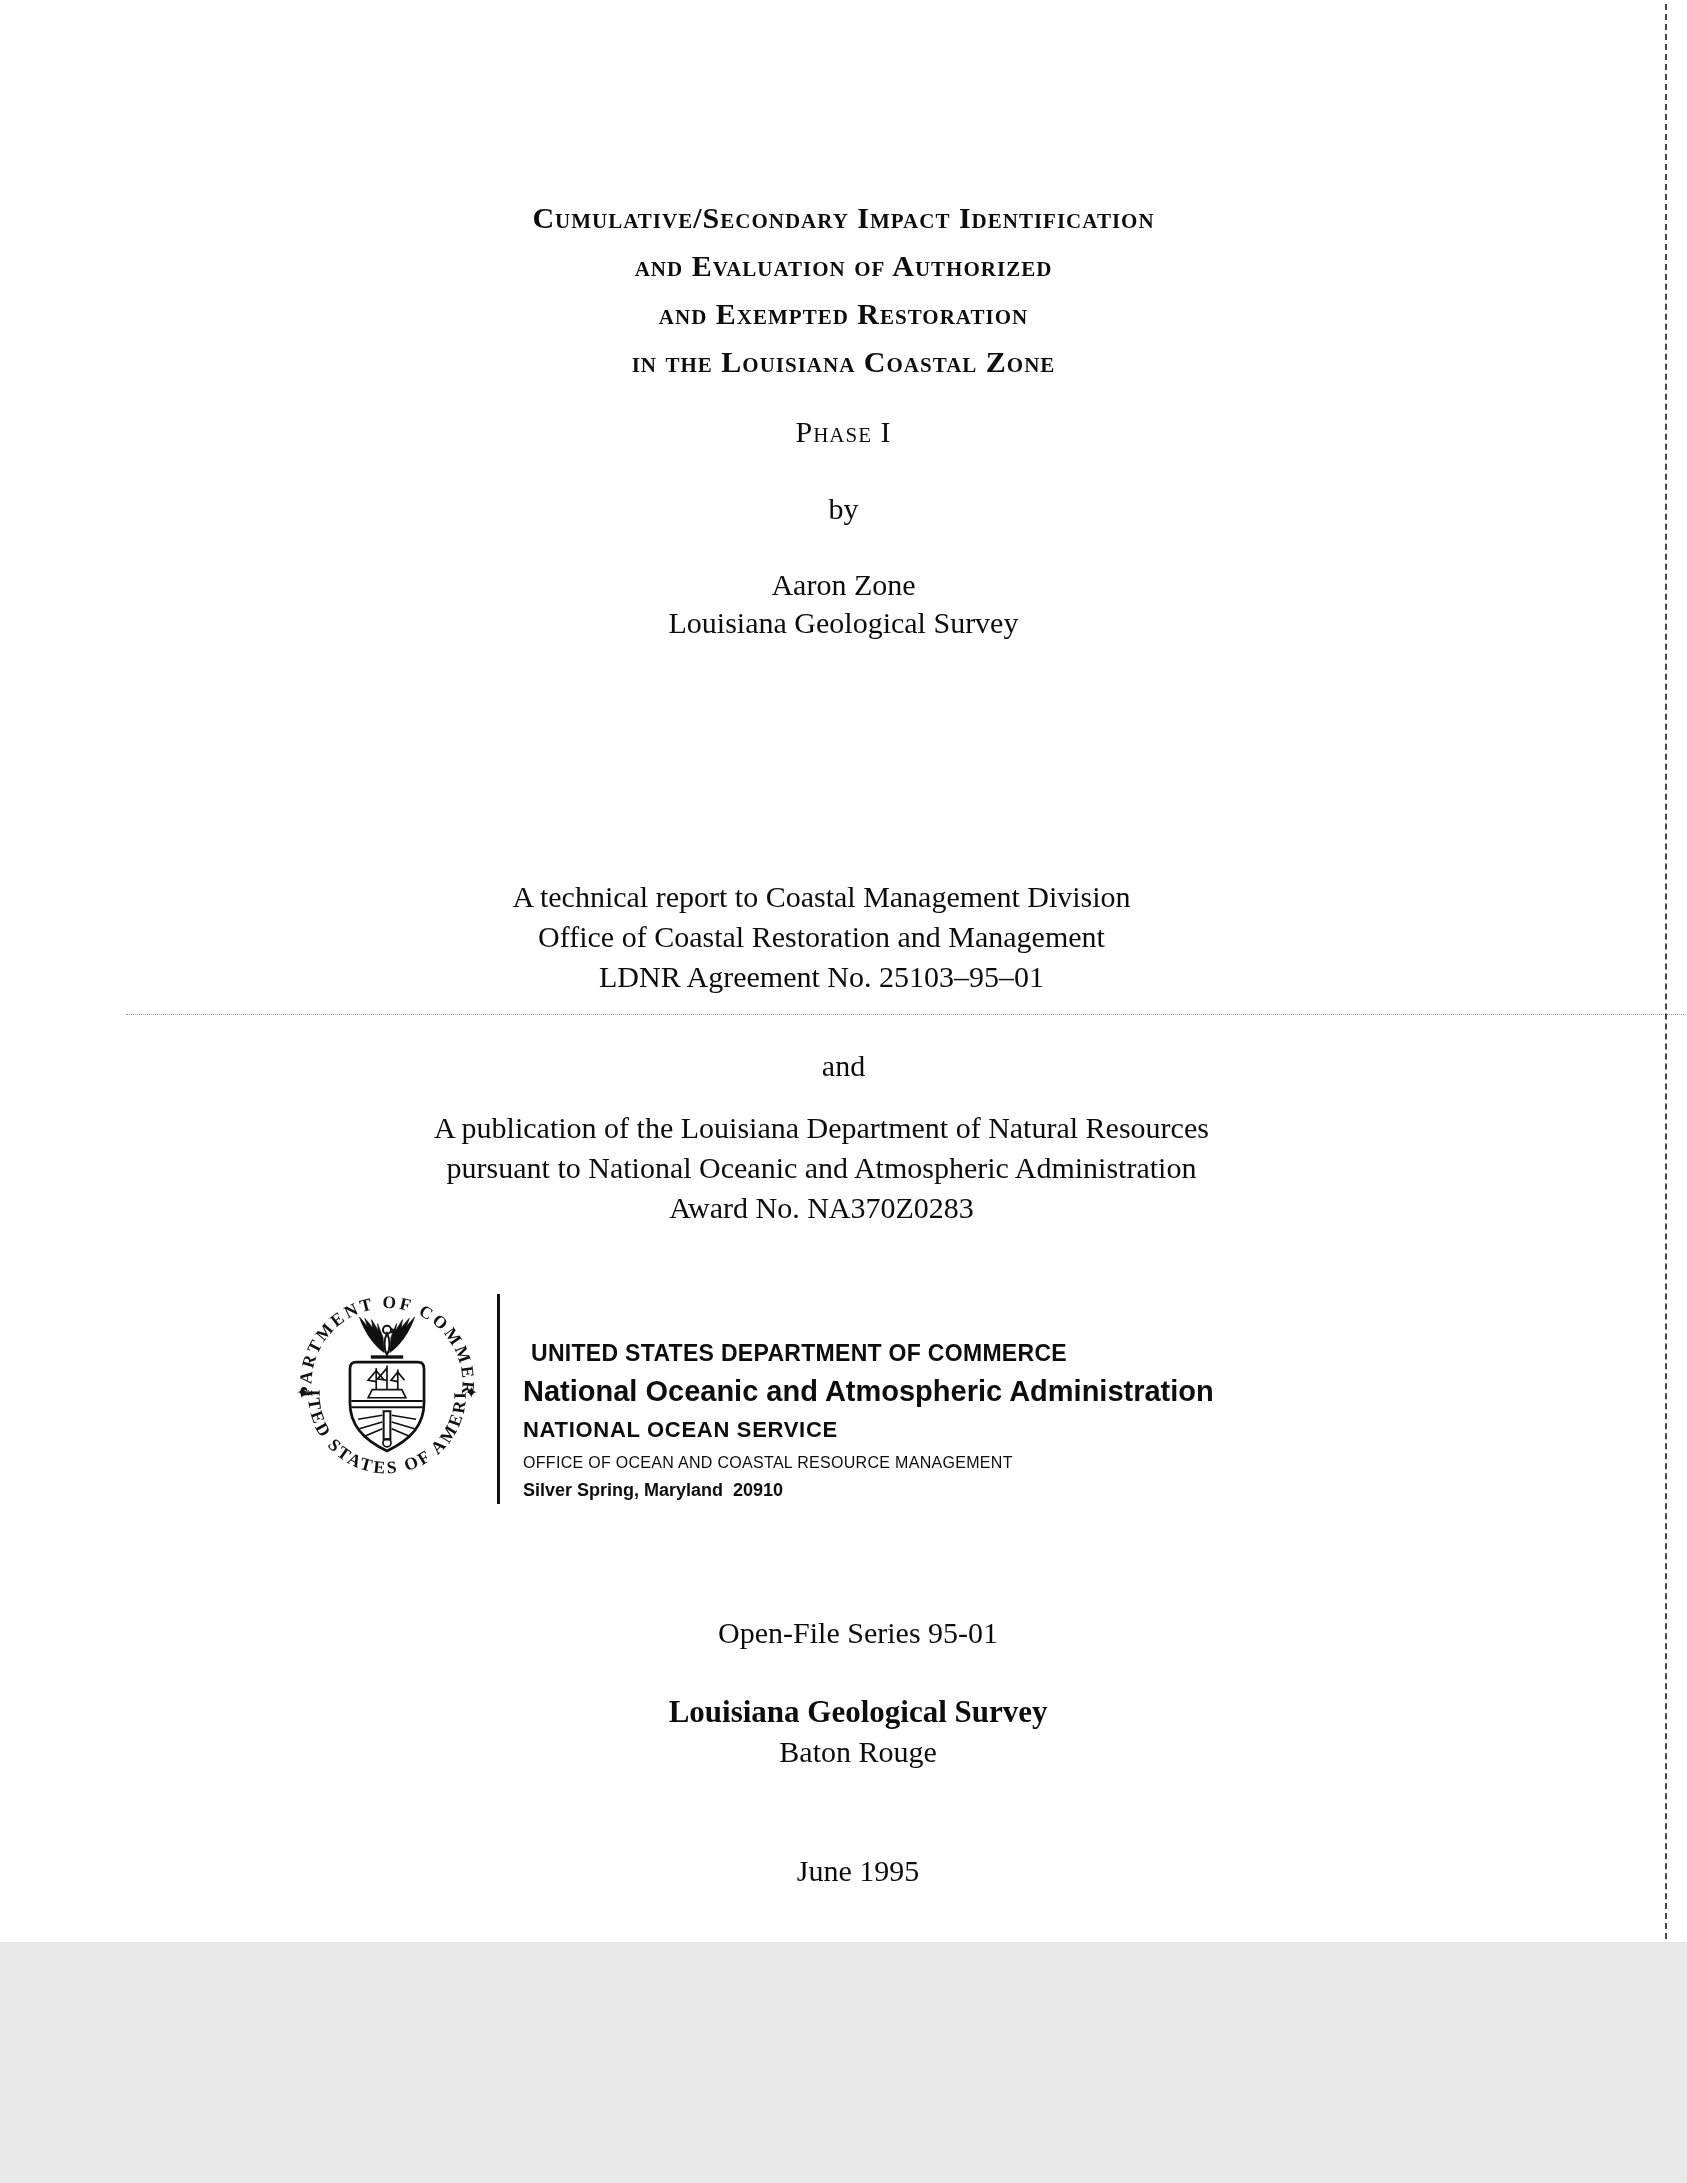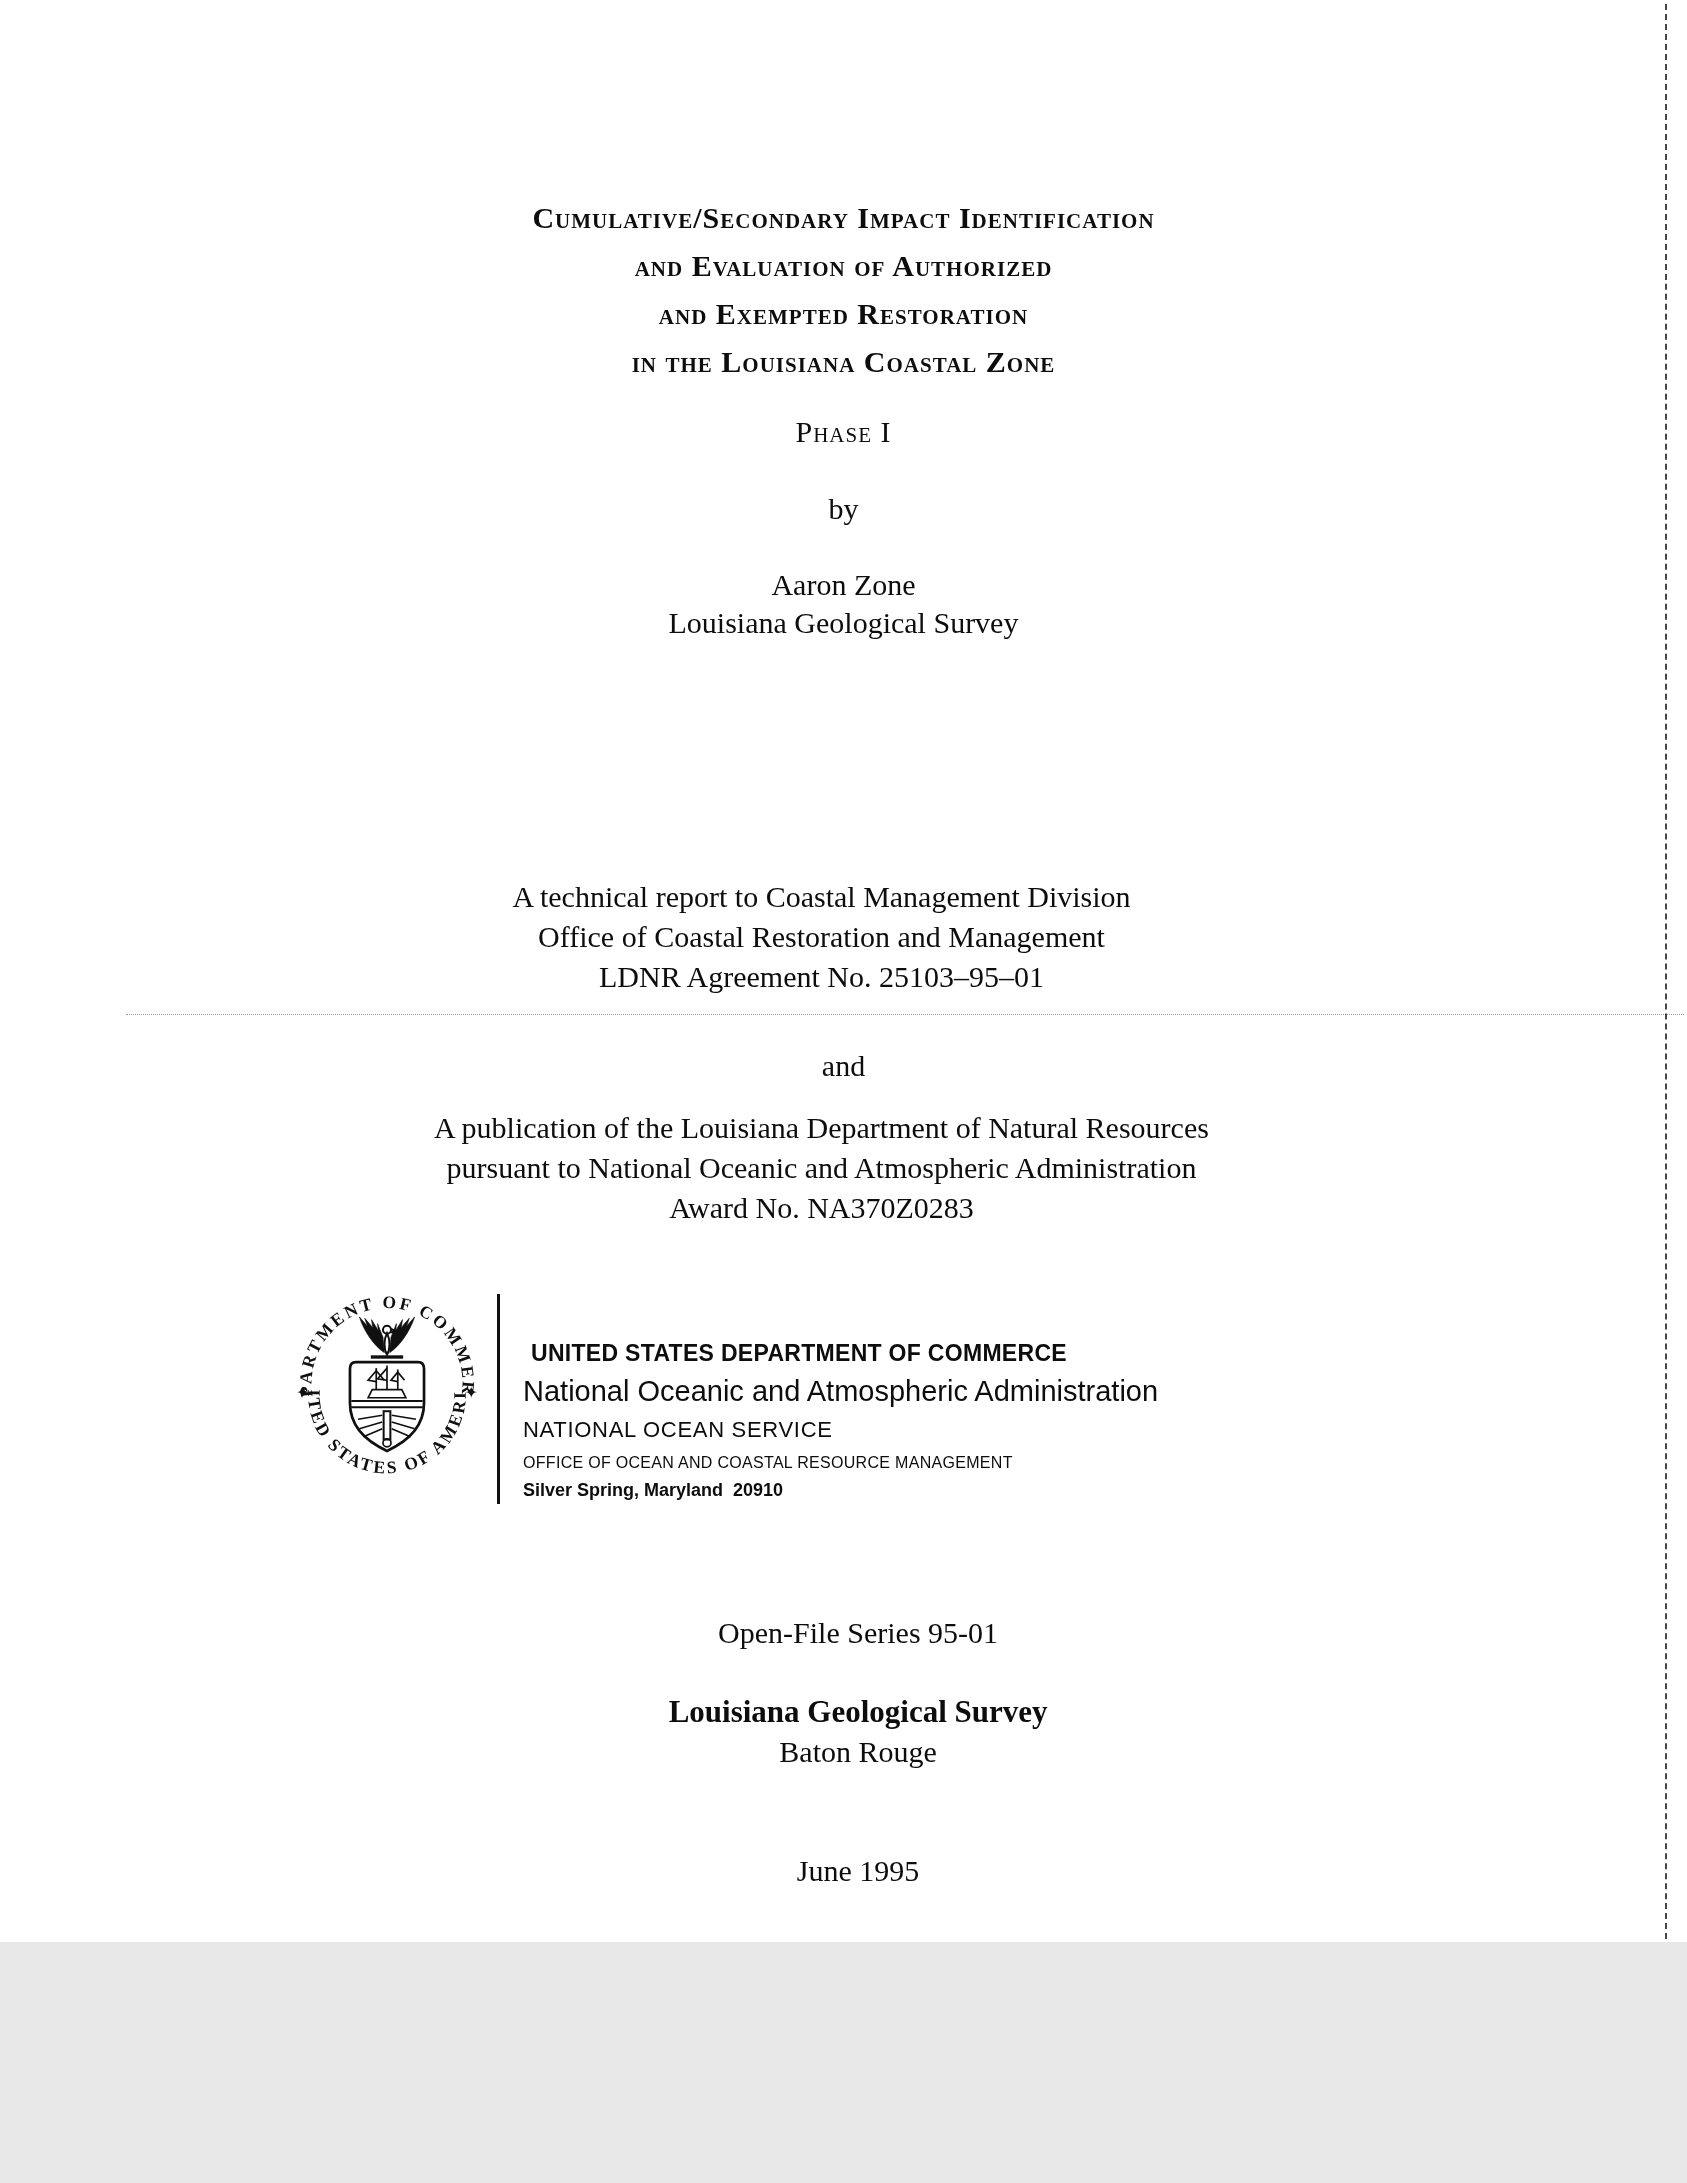--- a/index.html
+++ b/index.html
@@ -22,22 +22,22 @@
   .and-line{top:1033px;font-size:30px;margin-top:16px;}
   .pub-block{top:1108px;font-size:30px;line-height:40px;transform:translateX(-22px);}
   
   .dot-hline{position:absolute;top:1014px;left:126px;width:1558px;height:0;border-top:1.3px dotted rgba(0,0,0,0.40);}
   .dash-vline{position:absolute;top:4px;left:1665px;height:2175px;width:0;border-left:2px dashed rgba(0,0,0,0.72);}
   
   .seal-wrap{position:absolute;top:1290px;left:286px;width:202px;height:202px;}
   .vrule{position:absolute;top:1294px;left:497px;width:3.3px;height:210px;background:#101010;}
   .commerce-text{position:absolute;top:1340px;left:523px;text-align:left;font-family:"Liberation Sans", sans-serif;}
   .ct-l1{font-size:23px;font-weight:bold;letter-spacing:0.3px;margin:0 0 8px 8px;}
-  .ct-l2{font-size:29px;font-weight:normal;margin:0 0 9.3px 0;text-align:center;}
-  .ct-l3{font-size:22px;font-weight:normal;letter-spacing:0.7px;margin:0 0 10.6px 0;}
+  .ct-l2{font-size:29px;font-weight:bold;margin:0 0 9.3px 0;text-align:center;}
+  .ct-l3{font-size:22px;font-weight:bold;letter-spacing:0.7px;margin:0 0 10.6px 0;}
   .ct-l4{font-size:16px;font-weight:normal;letter-spacing:0.3px;margin:0 0 8px 0;}
   .ct-l5{font-size:18px;font-weight:600;white-space:pre;margin:0;}
   
   .openfile{top:1616px;font-size:30px;transform:translateX(14.6px);}
   .lgs-block{top:1692px;font-size:30px;line-height:40px;transform:translateX(14.6px);}
   .lgs-block .org{font-weight:bold;font-size:31px;}
   .june{top:1854px;font-size:30px;transform:translateX(14.6px);}
   .seal-svg text{font-family:"Liberation Serif", serif;}
 </style>
 </head>

